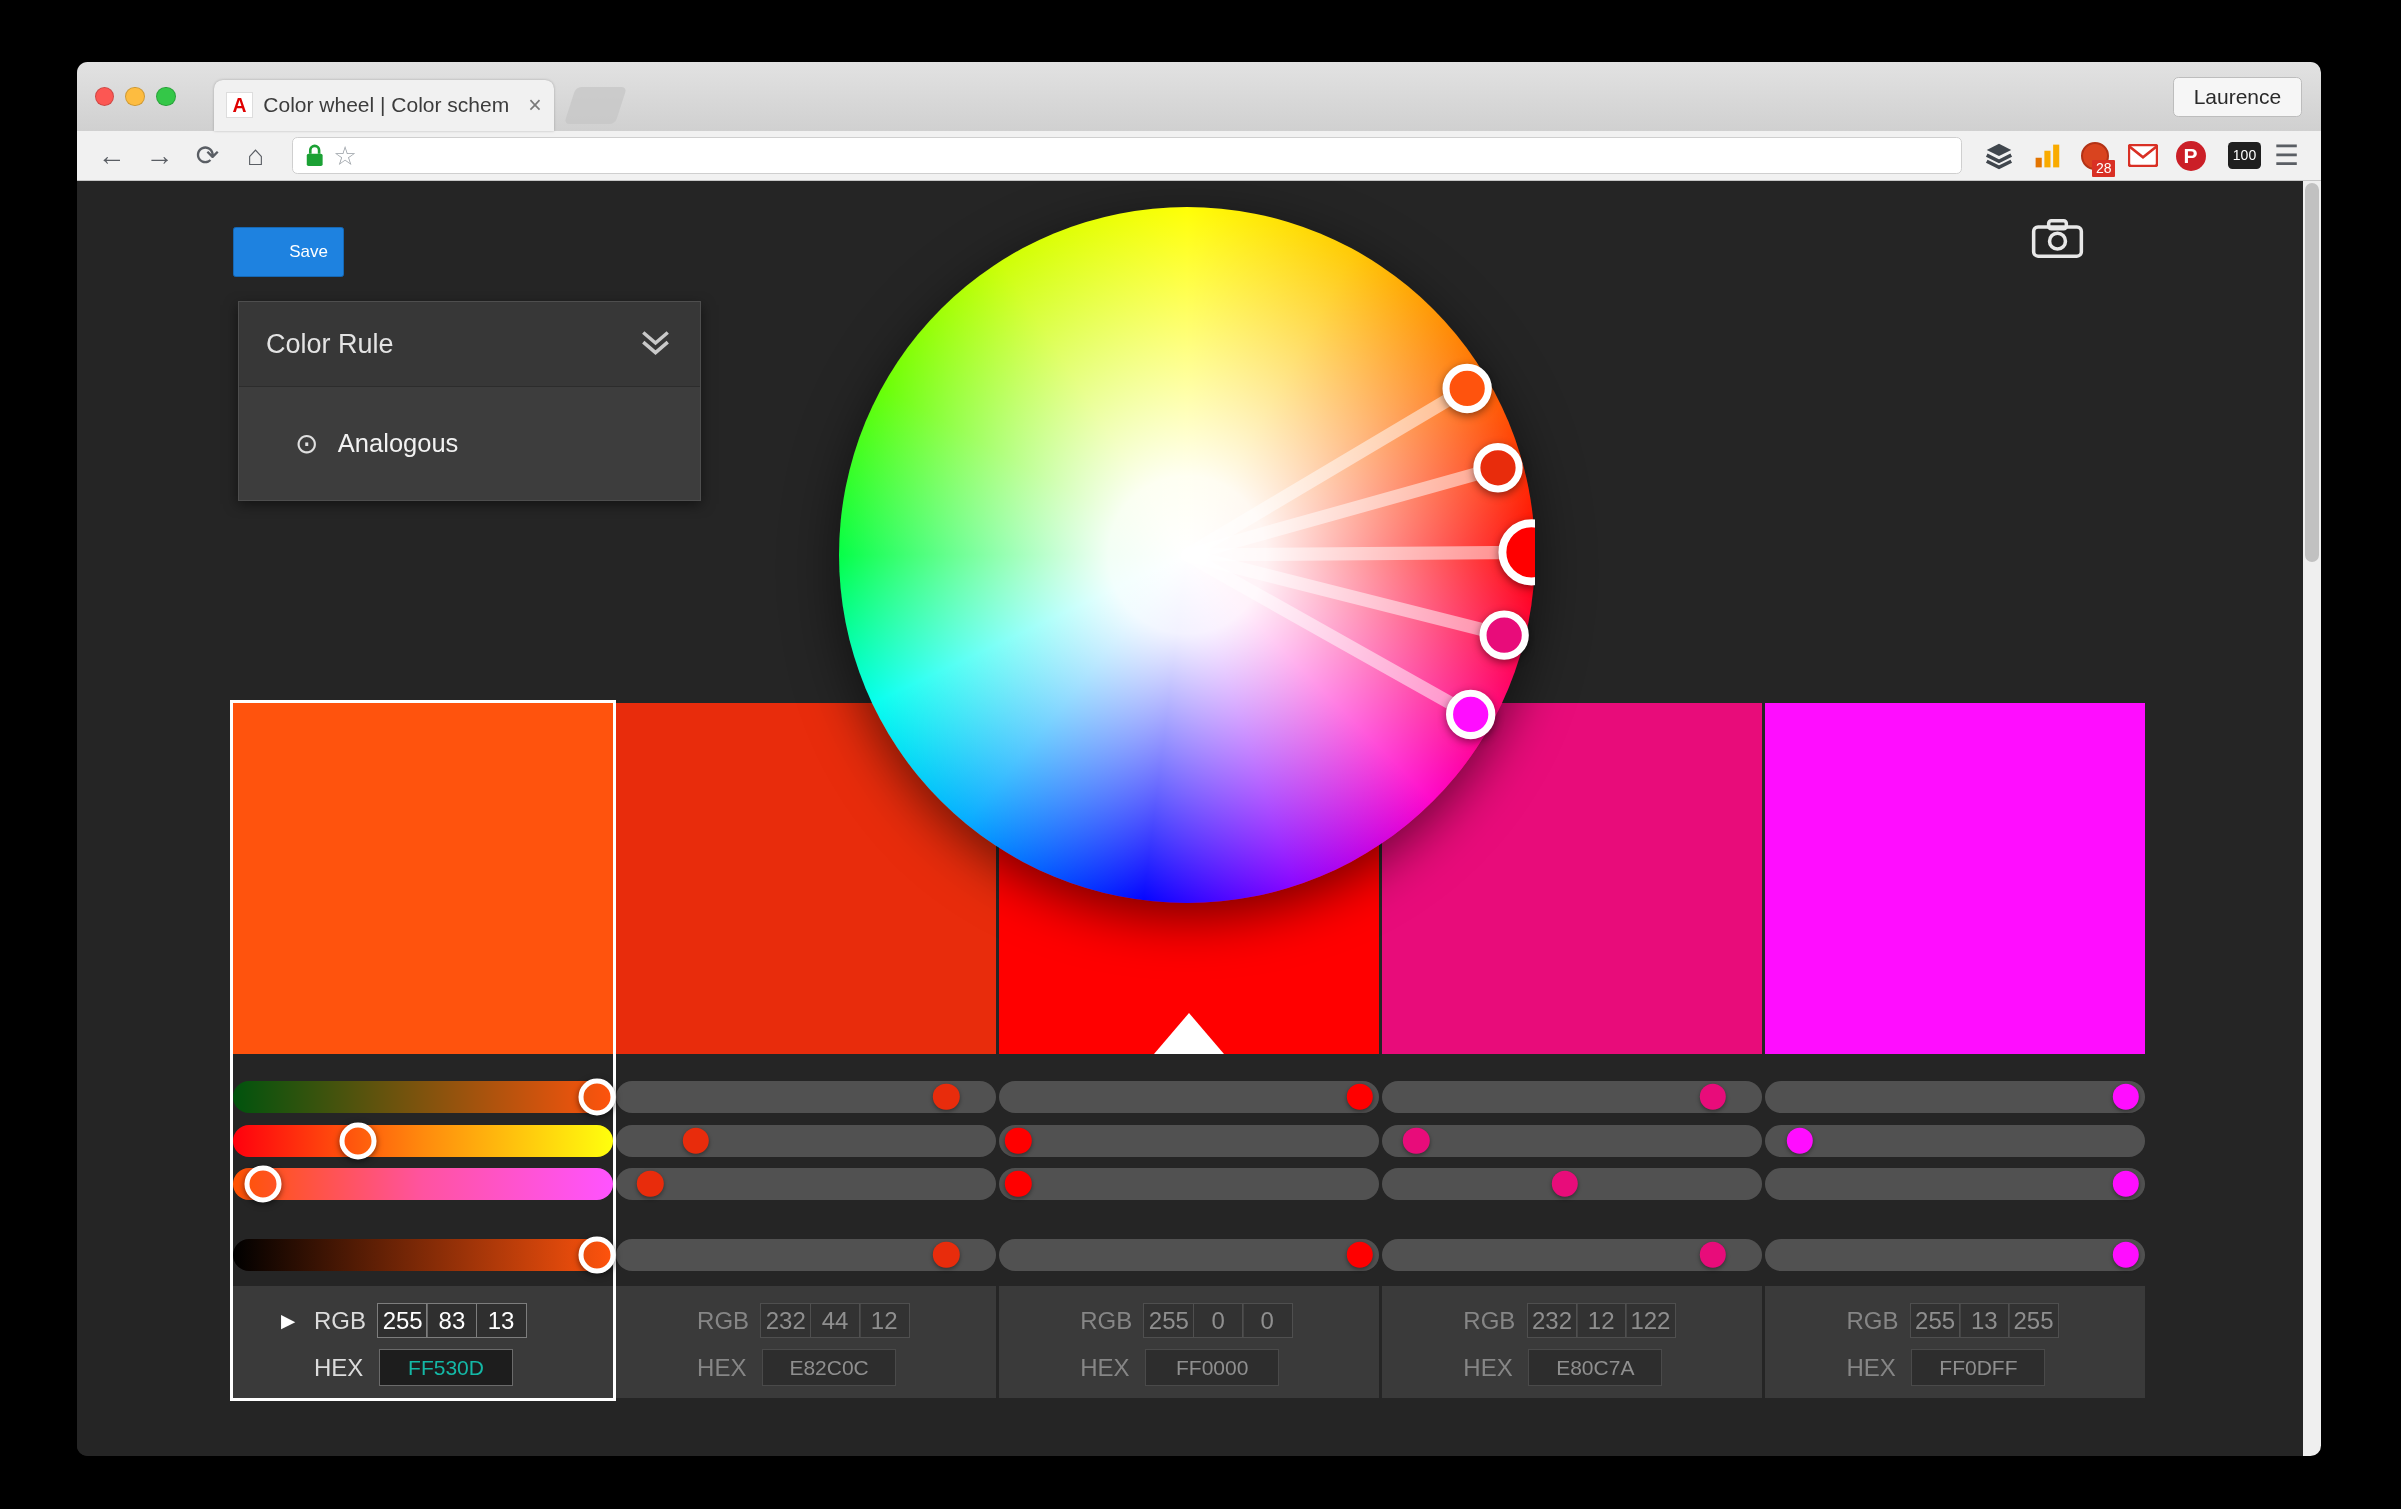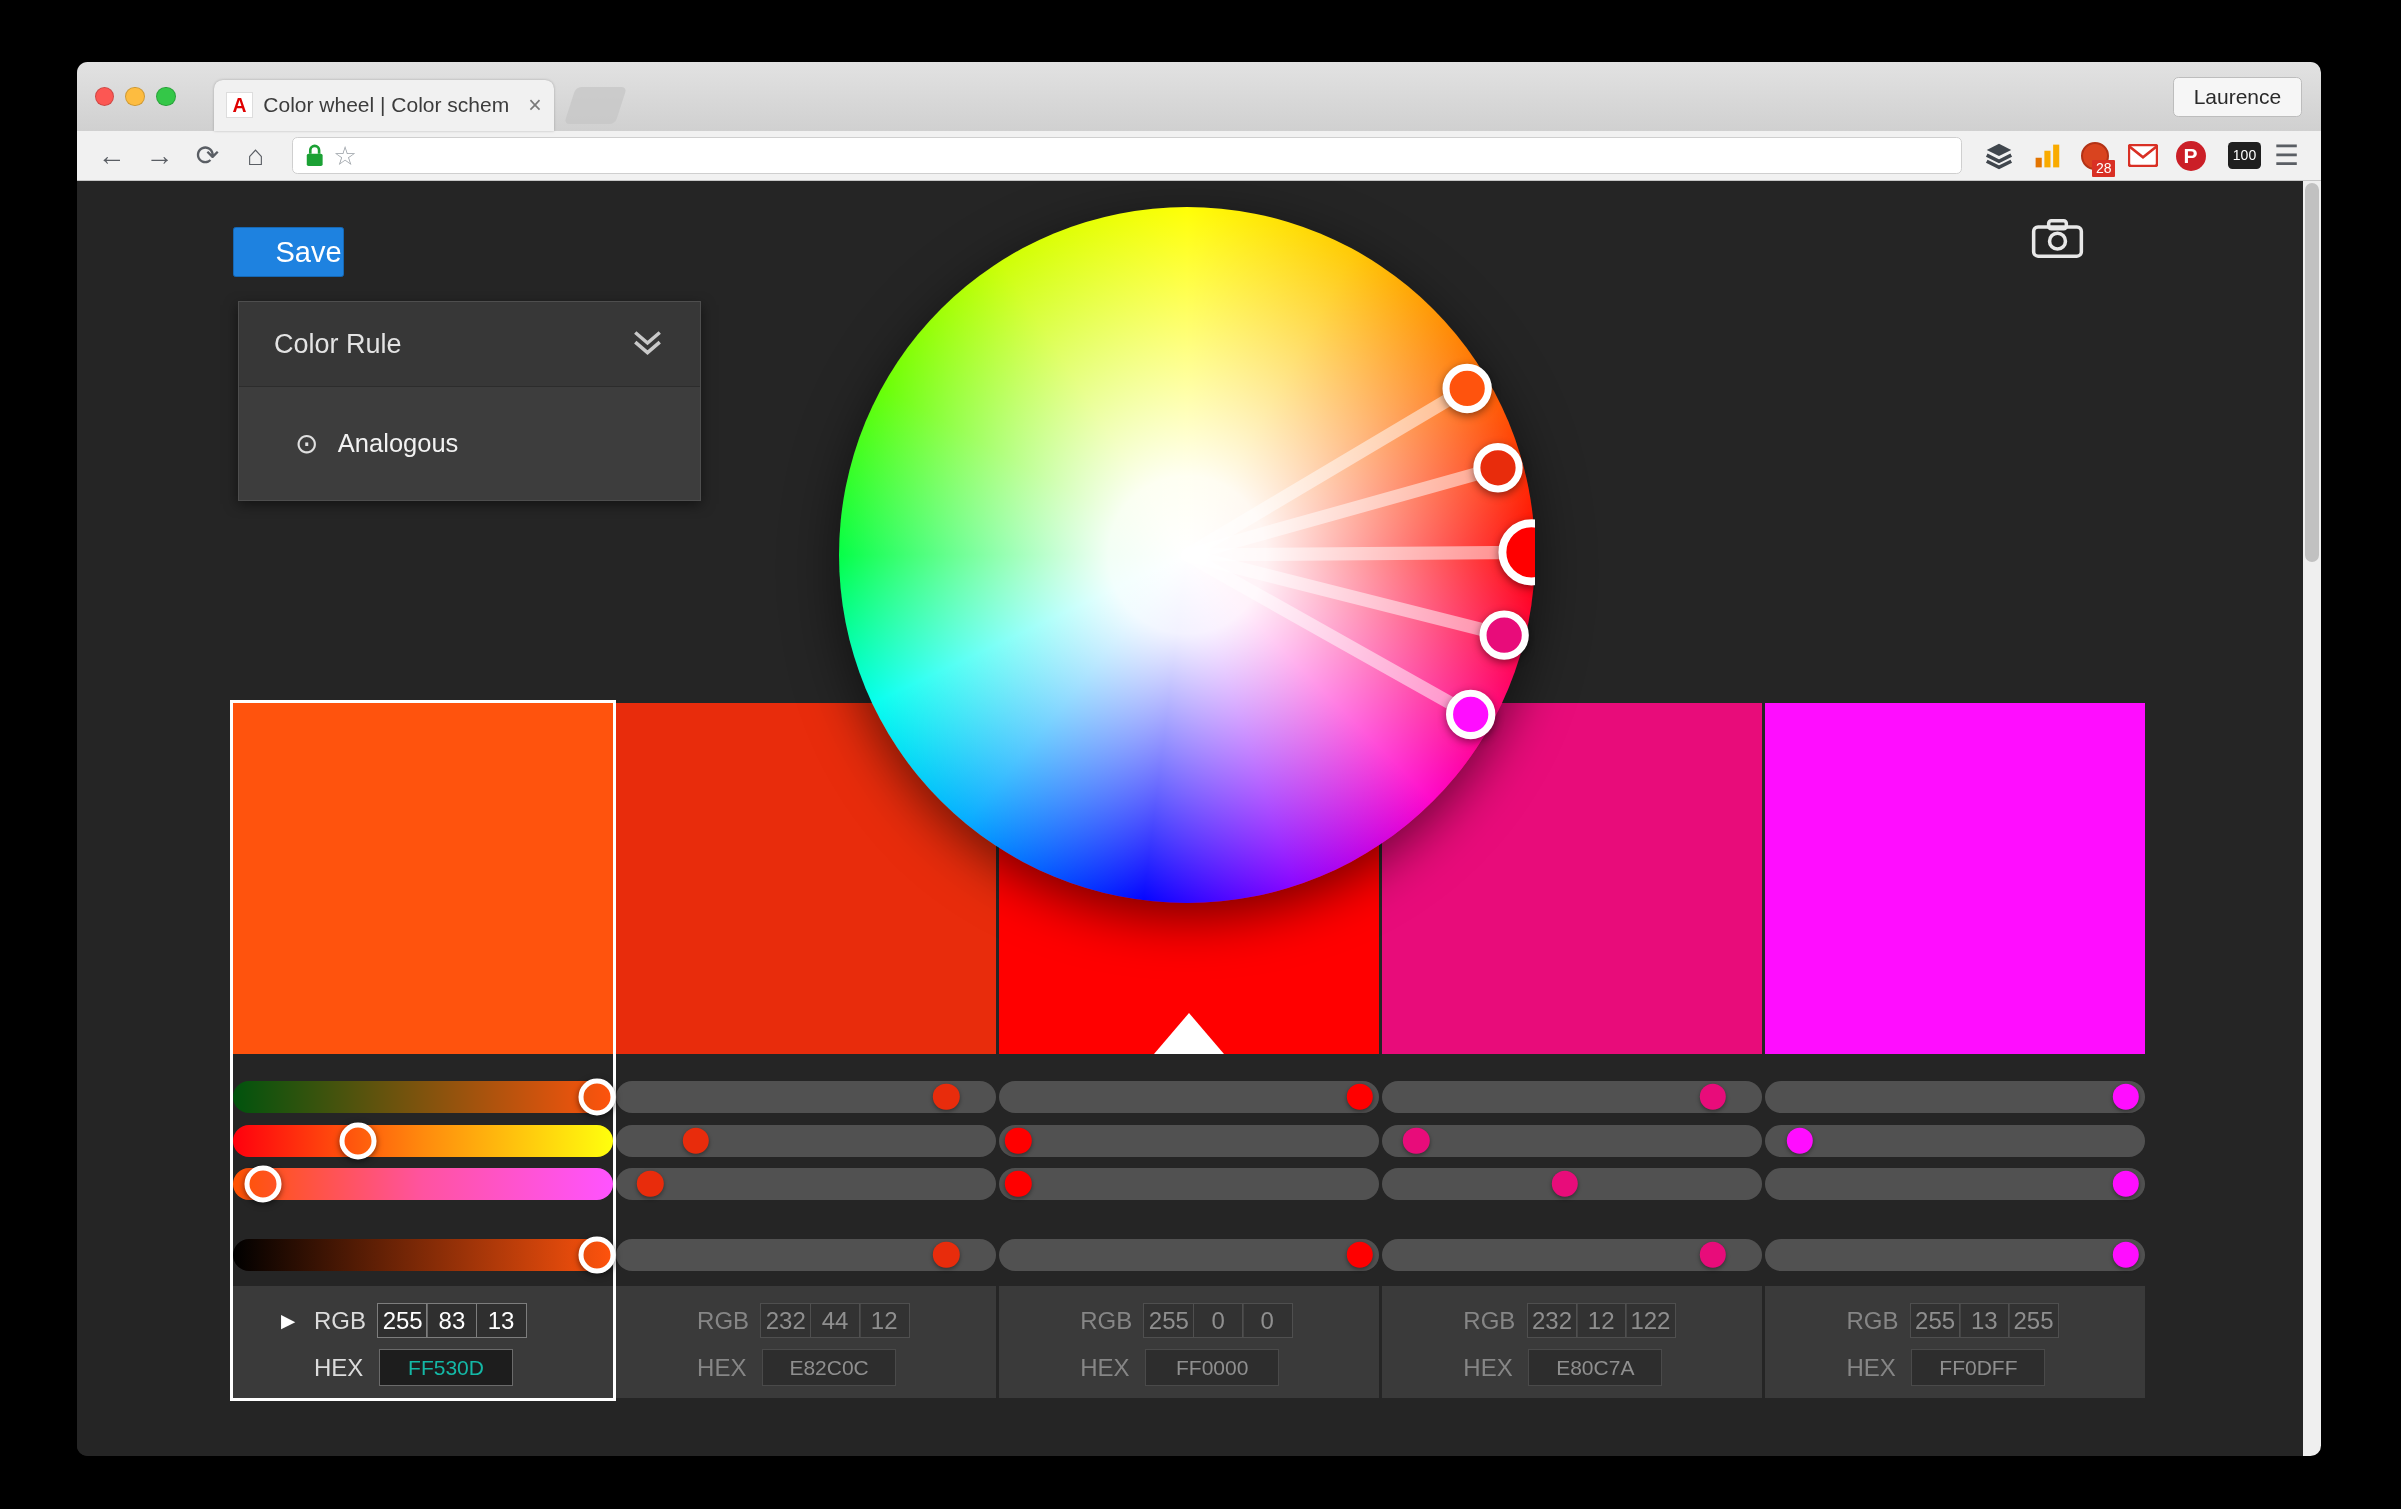--- a/index.html
+++ b/index.html
@@ -44,27 +44,27 @@
   .pin-circle { width:30px; height:30px; border-radius:50%; background:#cb1f27; color:#fff; font-weight:bold;
                 font-size:21px; display:flex; align-items:center; justify-content:center; }
   .hundred-box { min-width:33px; height:26.4px; background:#1f1f1f; color:#fff; font-size:14px; border-radius:4.4px;
                  display:flex; align-items:center; justify-content:center; padding:0 3.5px;margin-left:12px; }
   .red-circle { width:28px; height:28px; border-radius:50%; background:#d9441f; border:2.6px solid #b33316; }
 
   
   .content { position:relative; height:1275px; background:#252525; overflow:hidden; }
 
   .save-btn { position:absolute; left:156px; top:46px; width:111px; height:50px; background:#1e82e0;
-              border:0.9px solid #1668b4; border-radius:2.6px; color:#fff; font-size:29px;
+              border:0.9px solid #1668b4; border-radius:2.6px; color:#fff; font-size:17px;
               display:flex; align-items:center; justify-content:center; cursor:pointer;padding-left:40px; }
 
   .rule-panel { position:absolute; left:161px; top:120px; width:463px; background:#3d3d3d;
                 border:0.9px solid #4e4e4e; box-shadow:0 3.5px 12.3px rgba(0,0,0,.5); }
   .rule-header { height:85px; background:#373737; border-bottom:1.8px solid #2c2c2c; display:flex;
-                 align-items:center; padding:0 35px; cursor:pointer; }
+                 align-items:center; padding:0 27px; cursor:pointer; }
   .rule-title { font-size:27px; color:#e3e3e3; flex:1; }
   .rule-row { height:113px; display:flex; align-items:center; padding-left:56px; gap:19.4px; cursor:pointer; }
   .rule-marker { font-size:28px; color:#e0e0e0; }
   .rule-selected { font-size:25.5px; color:#f2f2f2; }
 
   .camera-btn { position:absolute; left:1949px; top:33px; width:62px; height:49px; display:flex;
                 align-items:center; justify-content:center; cursor:pointer; }
 
   
   .wheel { position:absolute; left:762px; top:25.5px; width:696px; height:696px; border-radius:50%; z-index:6;

